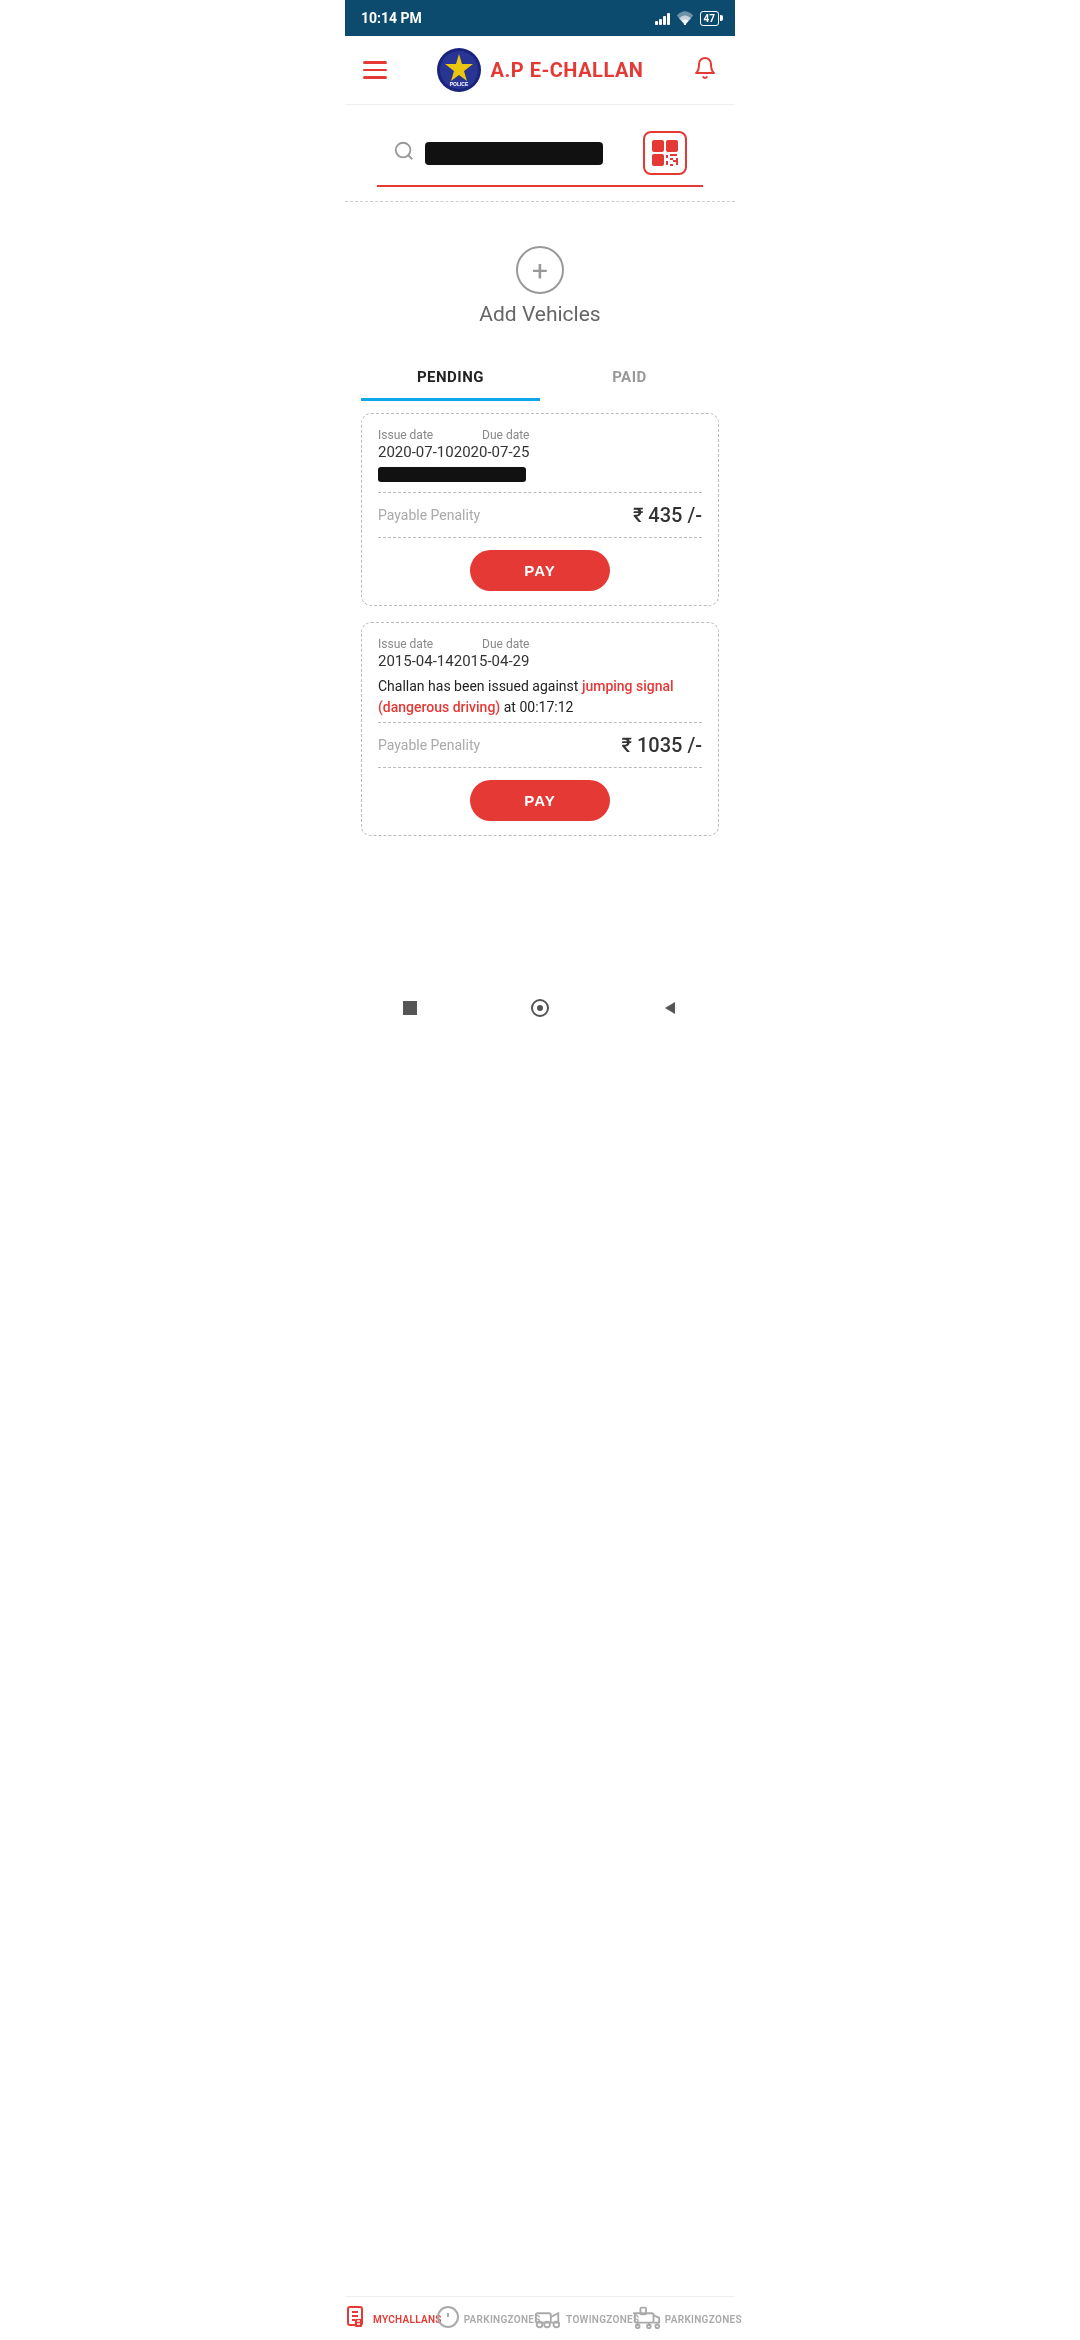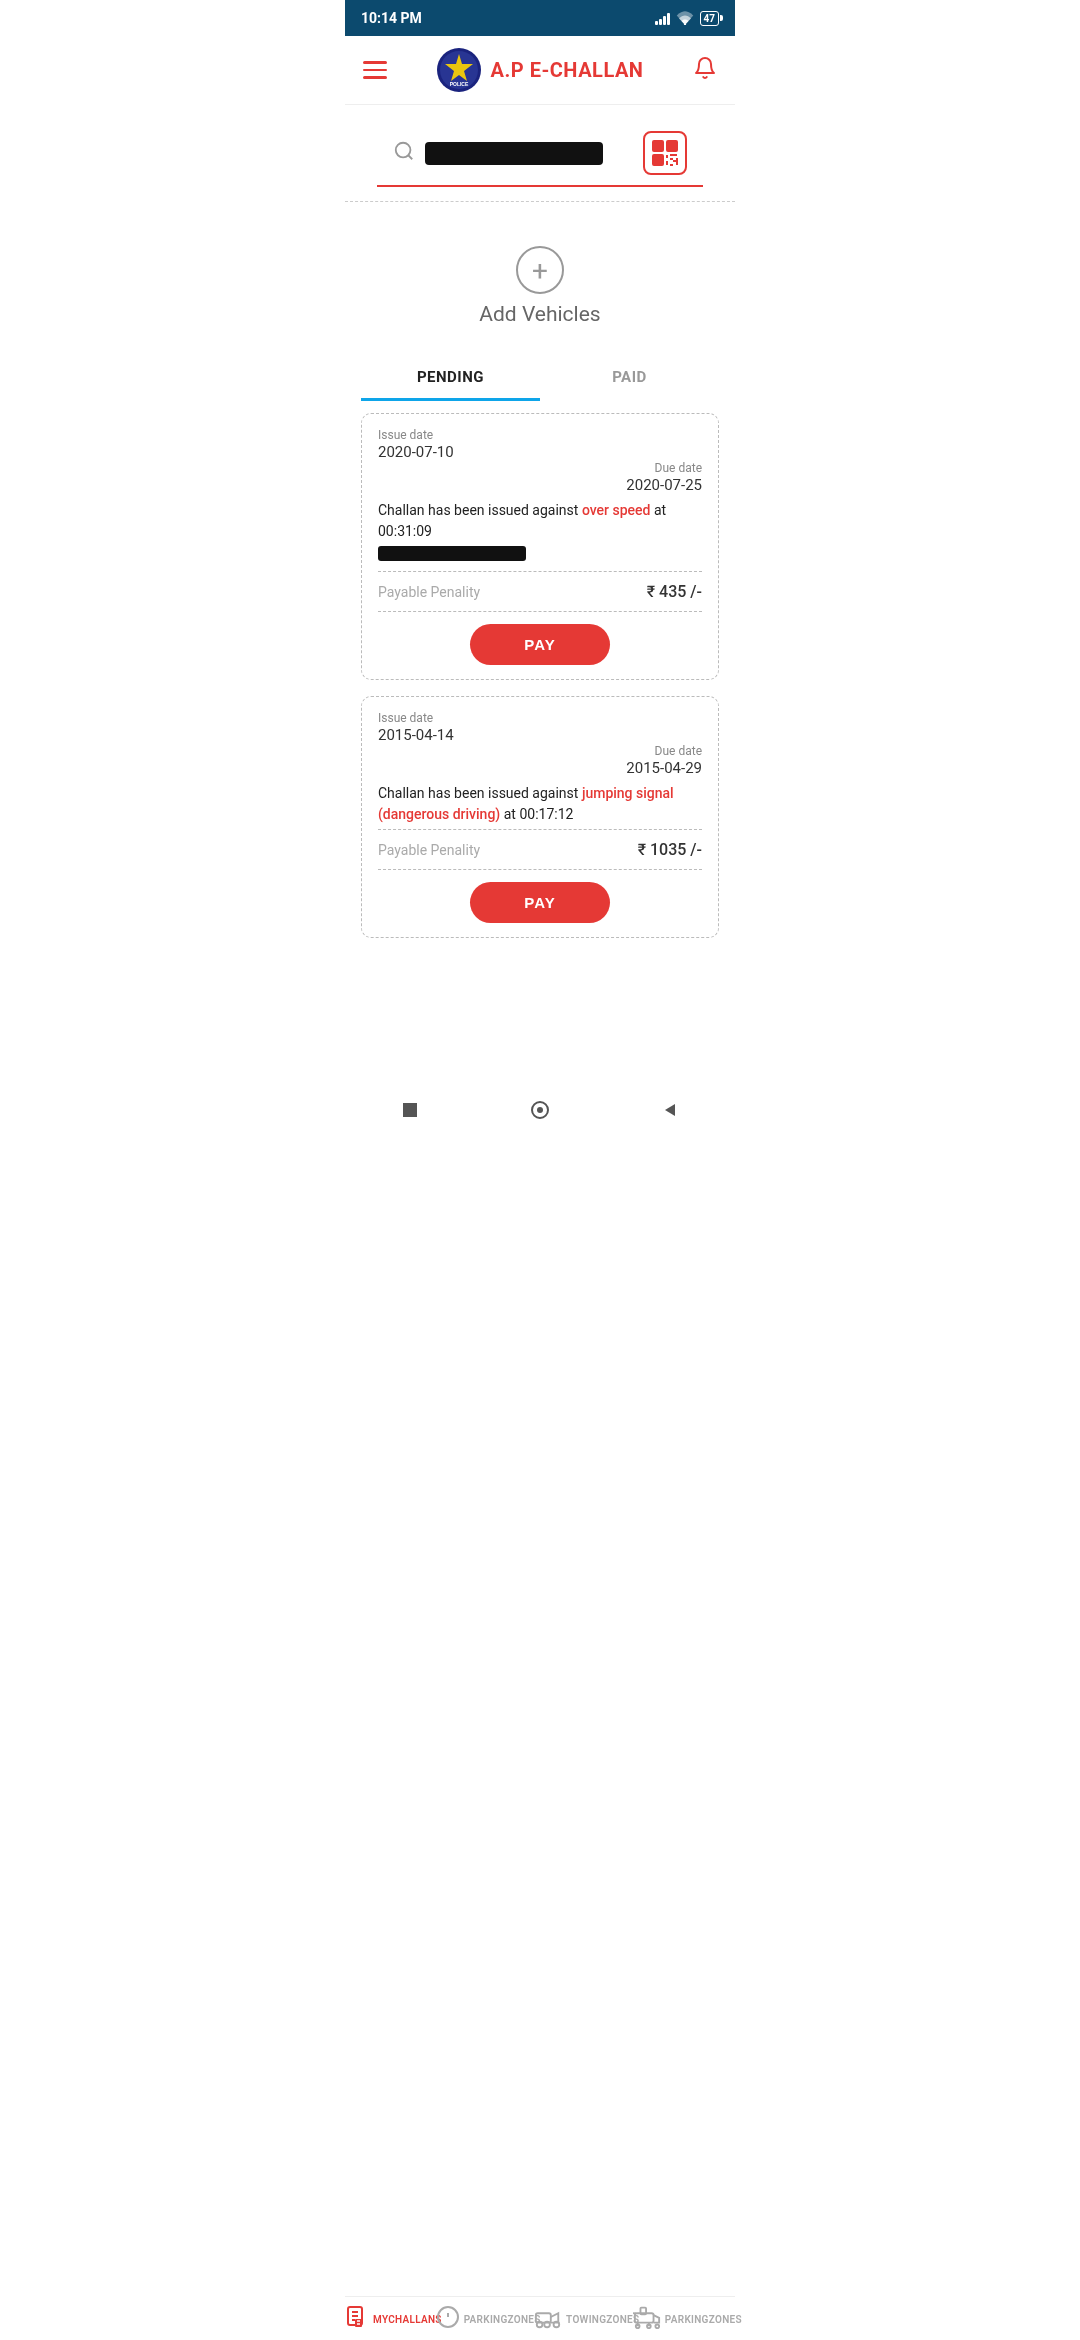--- a/index.html
+++ b/index.html
@@ -190,21 +190,20 @@
     }
     .challan-card {
       border: 1.5px dashed #bbb;
       border-radius: 10px;
       padding: 14px 16px 14px;
       background: white;
     }
     .challan-dates {
       display: flex;
       margin-bottom: 6px;
-      flex-direction: column;
     }
     .date-group label {
       font-size: 12px;
       color: #888;
       display: block;
     }
     .date-group span {
       font-size: 15px;
       color: #333;
     }
@@ -238,21 +237,21 @@
       border-top: 1px dashed #bbb;
       border-bottom: 1px dashed #bbb;
       padding: 10px 0;
       margin-bottom: 12px;
     }
     .penalty-label {
       font-size: 14px;
       color: #aaa;
     }
     .penalty-amount {
-      font-size: 16px;
+      font-size: 20px;
       color: #333;
       font-weight: 500;
     }
     .pay-button {
       display: block;
       width: 140px;
       margin: 0 auto;
       background: #e53935;
       color: white;
       font-size: 15px;
@@ -427,25 +426,20 @@
     <div class="challan-dates">
       <div class="date-group">
         <label>Issue date</label>
         <span>2020-07-10</span>
       </div>
       <div class="date-group" style="text-align:right;">
         <label>Due date</label>
         <span>2020-07-25</span>
       </div>
     </div>
-    <div class="challan-desc">
-      <span>Challan has been issued against</span>
-      <span class="highlight-red">over speed</span>
-      <span>at 00:31:09</span>
-    </div>
     <div class="challan-vehicle">
       <span class="redacted">NU44TGVRETROLPUMP</span>
     </div>
     <div class="challan-penalty-row">
       <span class="penalty-label">Payable Penality</span>
       <span class="penalty-amount">₹ 435 /-</span>
     </div>
     <button class="pay-button">PAY</button>
   </div>
 

